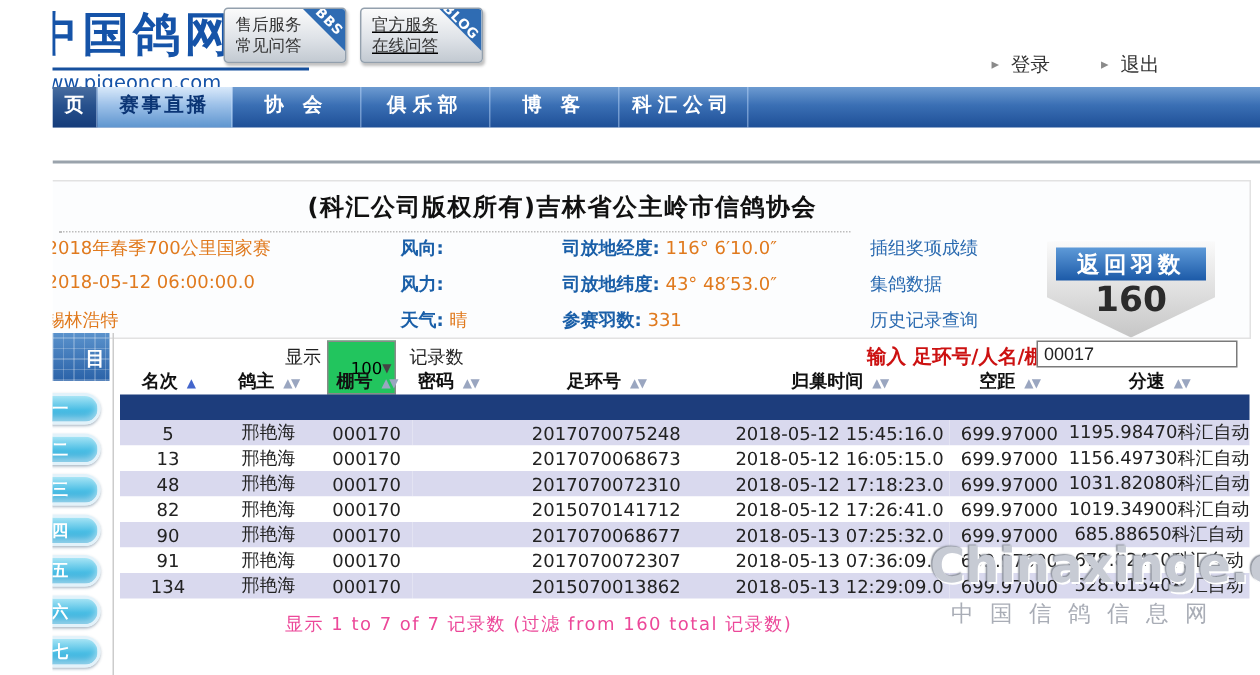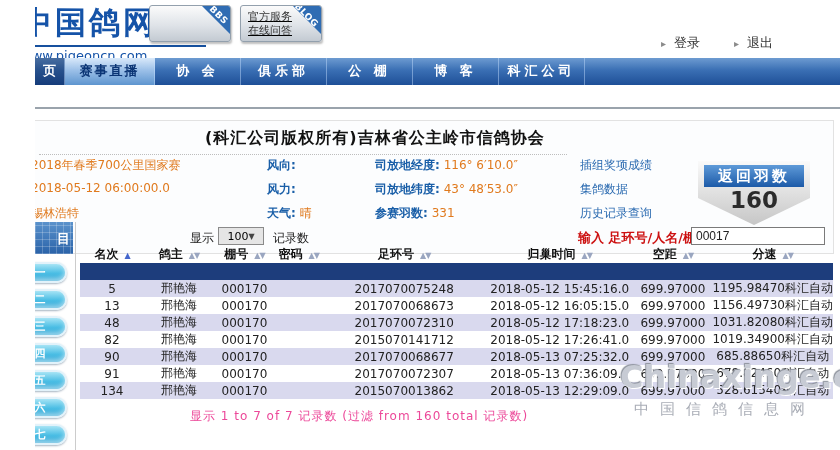--- a/index.html
+++ b/index.html
@@ -41,21 +41,21 @@
     color:#0b3575; letter-spacing:2px;text-align:center; }
   .nav-item.std { width:86px; }
 
   .subnav { position:absolute; left:0; top:85px; width:840px; height:22px;
     background:linear-gradient(180deg,#ffffff,#cfdeef); display:flex; gap:50px;
     padding-left:142px; align-items:center; }
   .subnav-item { font-size:12px; color:#222; cursor:pointer; letter-spacing:1px; }
   .subnav-rule { position:absolute; left:0; top:107px; width:840px; height:2px; background:#9aa3ac; }
 
   
-  .race-box { position:absolute; left:0; top:120px; width:799px; height:134px;
+  .race-box { position:absolute; left:0; top:120px; width:799px; height:106px;
     background:#fcfdfe; border:1px solid #e2e2e2; border-left:none; }
   .race-title { position:absolute; left:170px; top:7px; font-size:16px; font-weight:bold;
     color:#111; letter-spacing:1px; }
   .race-title-rule { position:absolute; left:4px; top:33px; width:528px;
     border-bottom:1px dotted #bdbdbd; }
   .notice { position:absolute; right:12px; top:4px; width:265px; text-align:center;
     color:#d2391e; font-size:12px; line-height:17px; }
   .iv-row { position:absolute; font-size:12px; white-space:nowrap; }
   .lbl-blue { color:#1a5fa8; font-weight:bold; }
   .val-orange { color:#e07a1e; }
@@ -77,23 +77,23 @@
                      linear-gradient(180deg,#5a92cc,#2a62a8); }
   .side-head-char { position:absolute; right:3px; top:8px; color:#fff; font-size:13px; font-weight:bold; }
   .side-pill { position:absolute; left:-22px; width:54px; height:21px; border-radius:11px;
     background:linear-gradient(180deg,#a6e4f5 0%,#49bde4 55%,#2aa3d4 100%);
     border:2px solid #e2f2fa; box-shadow:0 1px 2px rgba(60,90,120,.45), inset 0 -3px 4px rgba(255,255,255,.5);
     color:#fff; font-size:11px; font-weight:bold; text-align:center; line-height:17px; cursor:pointer; }
   .side-rule { position:absolute; left:40px; top:222px; width:1px; height:228px; background:#ccc; }
 
   
   .ctl-show { position:absolute; left:155px; top:230px; font-size:12px; color:#222; }
-  .ctl-select { position:absolute; left:183px; top:227px; width:46px; height:18px;
-    border:1px solid #8a8a8a; background:#e5e5e5; font-size:11px; padding:1px 2px; display:flex;
-    justify-content:center; align-items:center; cursor:pointer; }
+  .ctl-select { position:absolute; left:183px; top:227px; width:46px; height:36px;
+    border:1px solid #8a8a8a; background:#22c55e; font-size:11px; padding:1px 2px; display:flex;
+    justify-content:flex-end; align-items:center; cursor:pointer; }
   .ctl-caret { font-size:8px; color:#444; }
   .ctl-records { position:absolute; left:238px; top:230px; font-size:12px; color:#222; }
   .search-label { position:absolute; left:543px; top:229px; font-size:13px; font-weight:bold; color:#cc1111; }
   .search-input { position:absolute; left:656px; top:227px; width:134px; height:18px;
     border:1px solid #7a7a7a; font-size:12px; padding:1px 4px; color:#222; background:#fff; }
 
   
   .grid { position:absolute; left:45px; top:246px; width:753px; border-collapse:collapse; }
   .grid th { font-size:12px; font-weight:bold; color:#111; height:17px; text-align:center;
     white-space:nowrap; cursor:pointer; }
@@ -118,20 +118,24 @@
 
 <div class="page">
 
   <div class="logo">
     <div class="logo-title">中国鸽网</div>
     <div class="logo-rule"></div>
     <div class="logo-url">www.pigeoncn.com</div>
   </div>
 
   <div class="hbtn bbs">
+    <div class="hbtn-text">
+      <div>售后服务</div>
+      <div>常见问答</div>
+    </div>
     <div class="ribbon"></div>
     <div class="ribbon-text">BBS</div>
   </div>
 
   <div class="hbtn blog">
     <div class="hbtn-text">
       <div>官方服务</div>
       <div>在线问答</div>
     </div>
     <div class="ribbon"></div>
@@ -147,21 +151,20 @@
       <span class="auth-arrow">▸</span>
       <span>退出</span>
     </span>
   </div>
 
   <div class="nav" id="mainnav">
       <div class="nav-item first">页</div>
       <div class="nav-item active">赛事直播</div>
       <div class="nav-item std">协 会</div>
       <div class="nav-item std">俱乐部</div>
-      <div class="nav-item std">公 棚</div>
       <div class="nav-item std">博 客</div>
       <div class="nav-item std">科汇公司</div>
     </div>
   <div class="subnav-rule"></div>
 
   <div class="race-box">
     <div class="race-title">(科汇公司版权所有)吉林省公主岭市信鸽协会</div>
     <div class="race-title-rule"></div>
 
     <div class="iv-row val-orange" style="left:-4px; top:36px;">2018年春季700公里国家赛</div>

